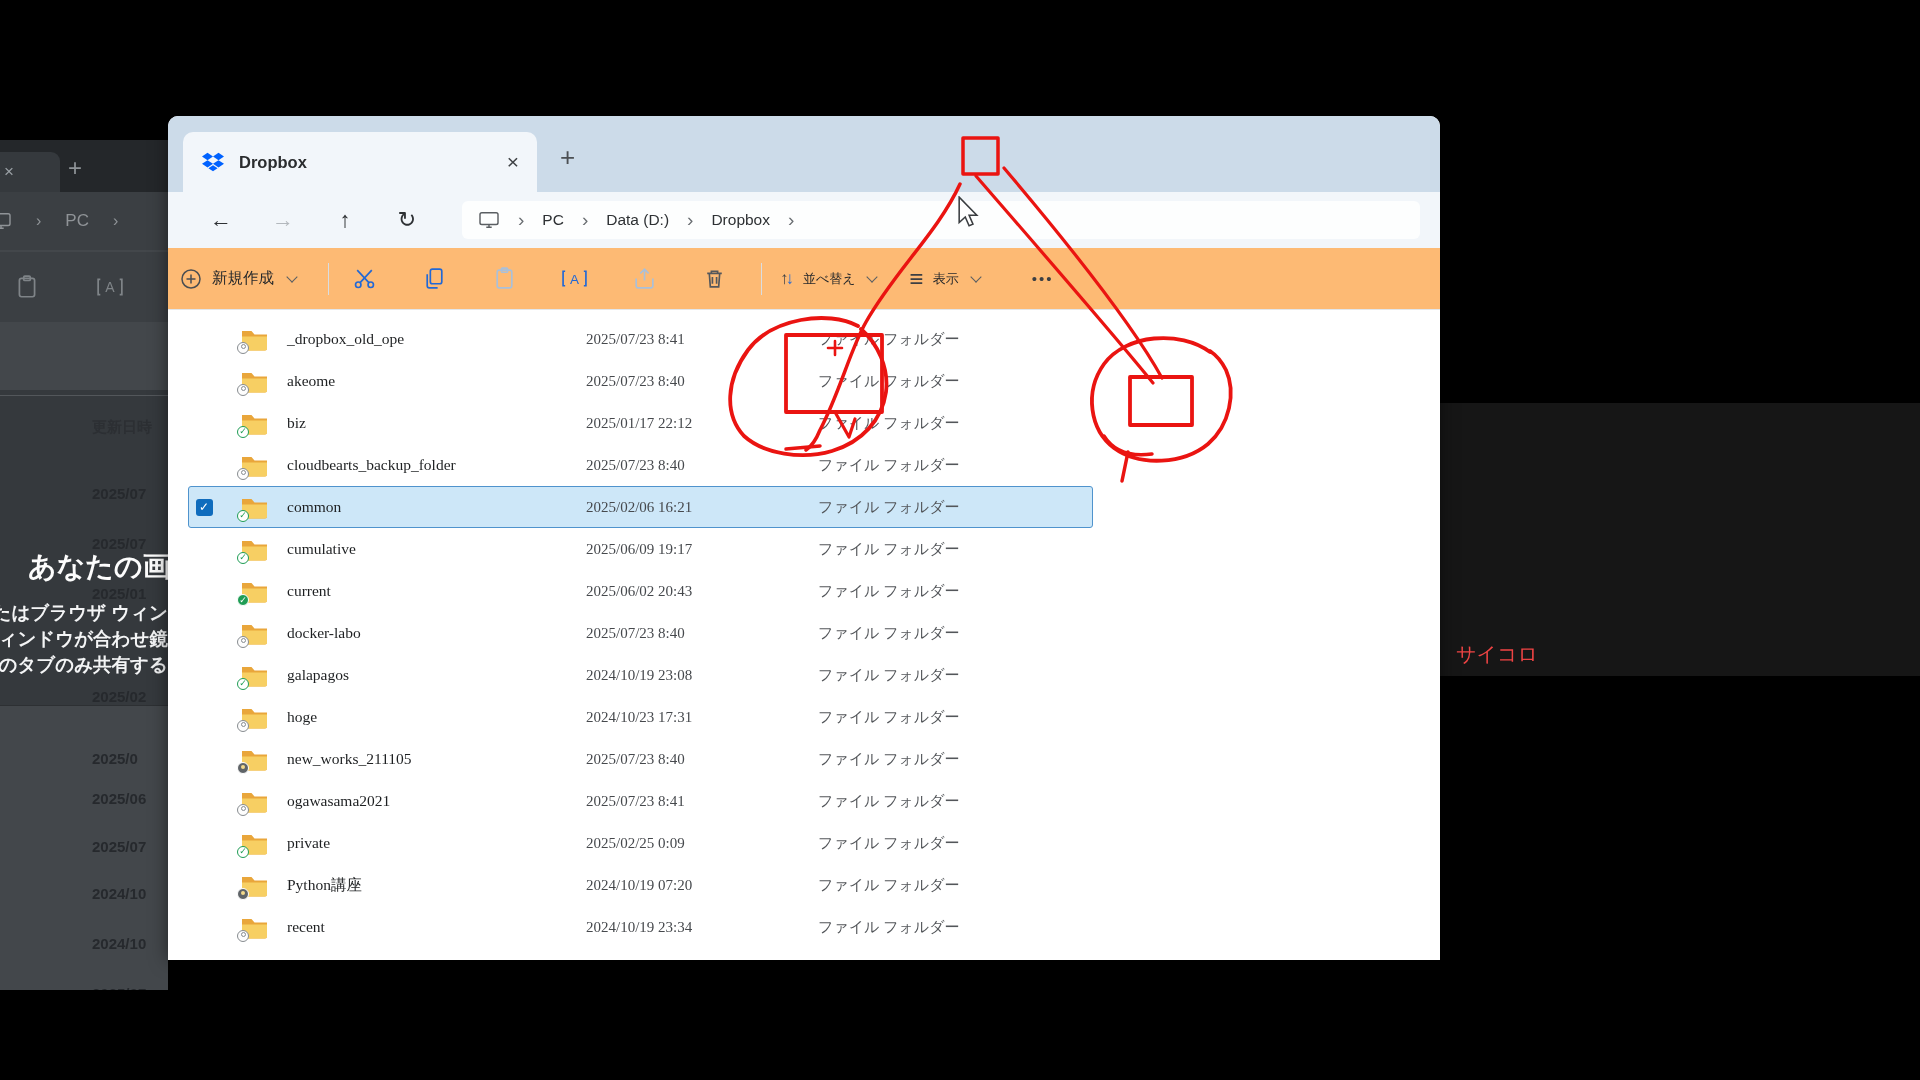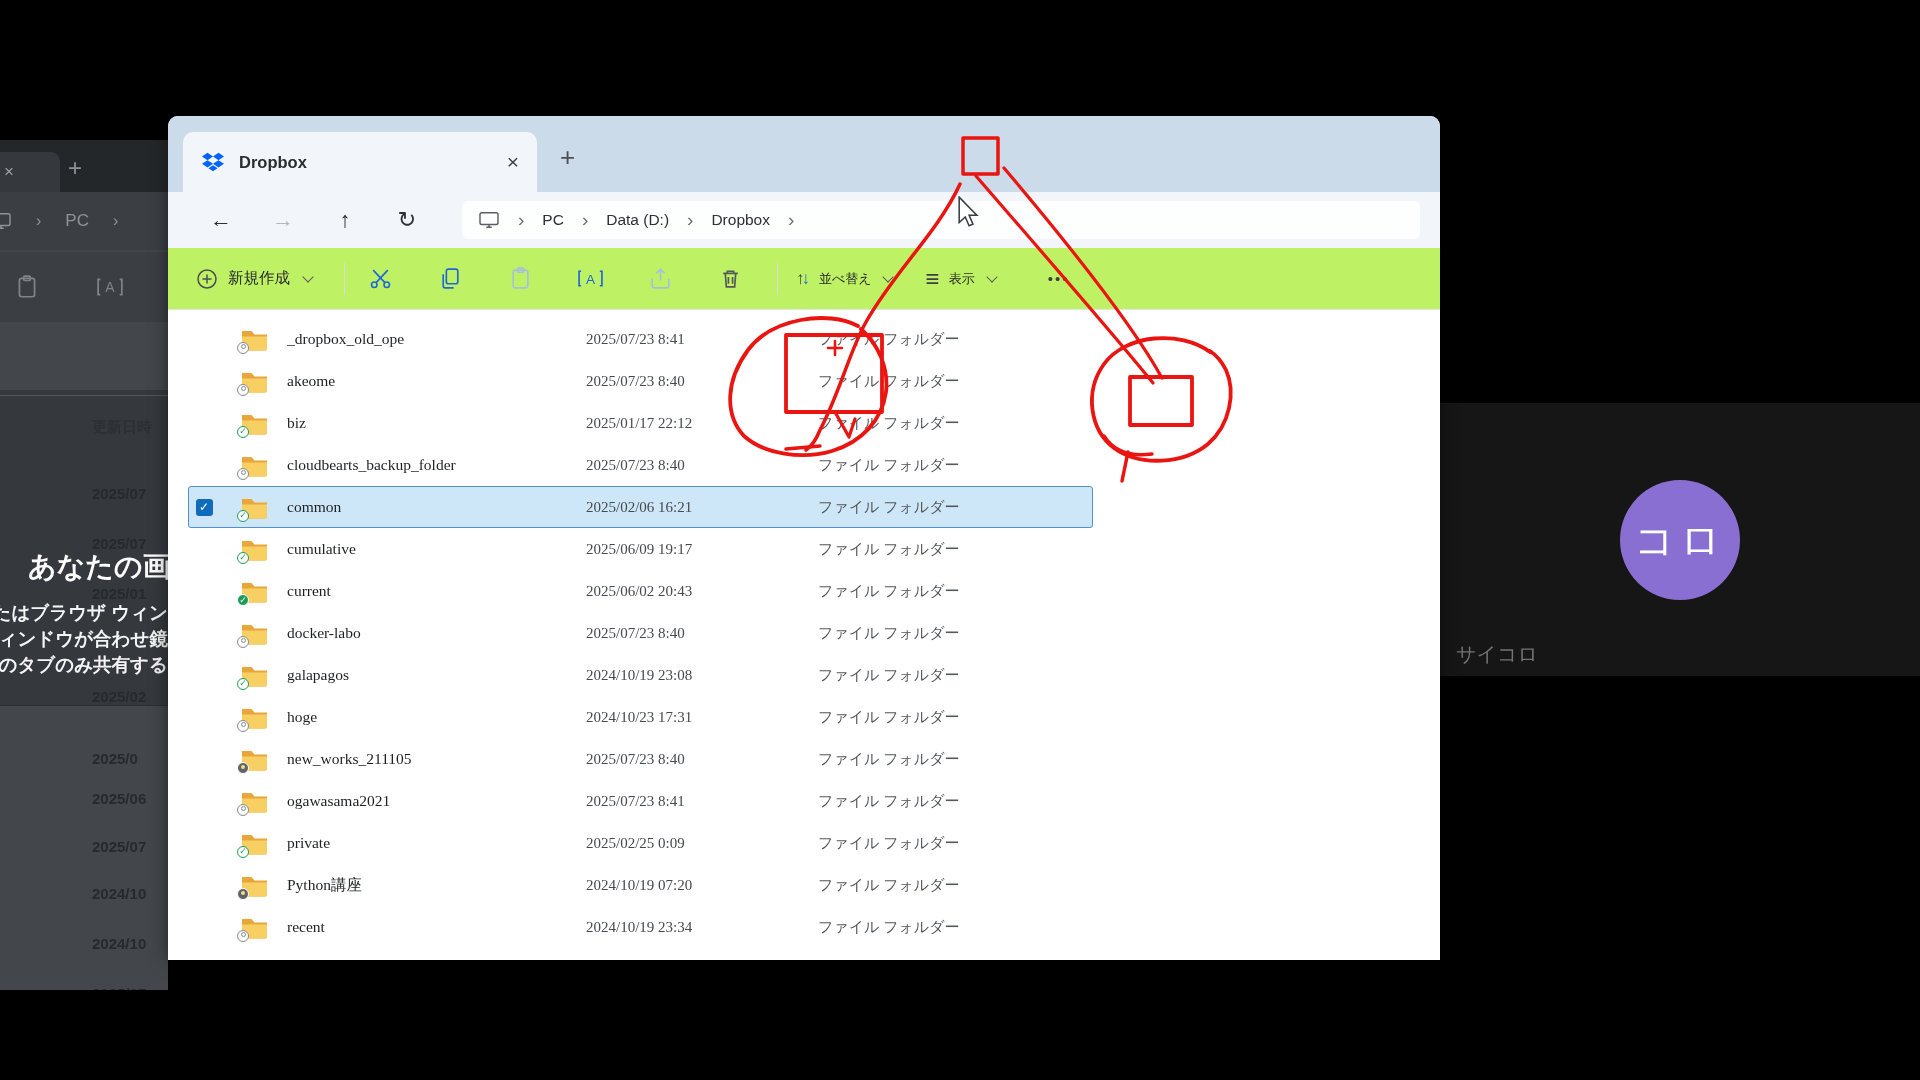--- a/index.html
+++ b/index.html
@@ -39,22 +39,22 @@
   #tab-label{font-size:16.5px;font-weight:bold;color:#2a2c2e;margin-left:14px;}
   #tab-close{margin-left:auto;font-size:21px;color:#3e4144;cursor:default;}
   #newtab-btn{position:absolute;left:392px;top:26px;font-size:26px;color:#4c5054;}
   #navrow{height:56px;background:#f2f6fa;display:flex;align-items:center;padding-left:22px;}
   .navbtn{width:62px;text-align:center;font-size:22px;color:#2e3134;}
   .navbtn.disabled{color:#b3b8bd;}
   #crumbbar{margin-left:24px;height:38px;width:958px;background:#fdfefe;border-radius:6px;
     display:flex;align-items:center;padding:0 16px;box-sizing:border-box;font-size:15.5px;color:#2e3134;}
   .crumb-sep{color:#6a6e72;font-size:19px;margin:0 18px;}
   .crumb-item{white-space:nowrap;}
-  #toolbar{height:62px;background:#bef264;border-bottom:1px solid #e2e6ea;display:flex;align-items:center;
-    padding-left:28px;box-sizing:border-box;}
+  #toolbar{height:62px;background:#fdba74;border-bottom:1px solid #e2e6ea;display:flex;align-items:center;
+    padding-left:12px;box-sizing:border-box;}
   .tb-sep{width:1px;height:32px;background:#d9dde1;}
   #new-btn{display:flex;align-items:center;gap:10px;width:148px;}
   #new-label{font-size:15.5px;color:#27292b;}
   .chev{width:7px;height:7px;border-right:1.7px solid #5a5e62;border-bottom:1.7px solid #5a5e62;
     transform:rotate(45deg);display:inline-block;margin-left:4px;margin-top:-3px;}
   .tb-icon{width:70px;display:flex;justify-content:center;align-items:center;}
   #sort-group{display:flex;align-items:center;margin-left:18px;gap:8px;}
   #sort-arrows{font-size:17px;letter-spacing:-3px;margin-right:4px;}
   #sort-arrows .up{color:#3c3f43;} #sort-arrows .dn{color:#2168d6;}
   #sort-label,#view-label{font-size:13px;color:#27292b;}
@@ -96,21 +96,21 @@
   .badge-people{background:#5f6468;border:1px solid #fff;}
   .badge-people::after{content:"";display:block;width:4.5px;height:4.5px;margin:2px auto 0;background:#f2d98b;border-radius:50%;}
   .cell-name{width:311px;font-size:15.5px;color:#1e2022;padding-left:12px;box-sizing:border-box;white-space:nowrap;}
   .cell-date{width:232px;font-size:15px;color:#46494d;}
   .cell-type{flex:1;font-size:15px;color:#53565a;}
 
   
   #video-tile{left:1440px;top:403px;width:480px;height:273px;background:#161616;z-index:1;}
   #avatar{position:absolute;left:180px;top:77px;width:120px;height:120px;border-radius:50%;background:#8a6fd2;
     display:flex;align-items:center;justify-content:center;color:#fff;font-size:40px;letter-spacing:5px;}
-  #participant-name{position:absolute;left:16px;bottom:8px;color:#737373;font-size:20px;}
+  #participant-name{position:absolute;left:16px;bottom:8px;color:#ef4444;font-size:20px;}
 
   
   #annotations{left:0;top:0;z-index:6;pointer-events:none;}
   #cursor{left:956px;top:196px;z-index:7;pointer-events:none;}
 </style>
 </head>
 <body>
 
 <div id="stage">
 
@@ -528,21 +528,20 @@
       </span>
     </div>
     <div class="cell-name">recent</div>
     <div class="cell-date">2024/10/19 23:34</div>
     <div class="cell-type">ファイル フォルダー</div>
   </div>
 </div>
   </div>
 
   <div id="video-tile" class="abs">
-    <div id="avatar" style="background: rgb(138, 111, 210);">コロ</div>
     <div id="participant-name">サイコロ</div>
   </div>
 
   <svg id="annotations" class="abs" width="1920" height="1080" viewBox="0 0 1920 1080" fill="none" stroke-linecap="round" stroke-linejoin="round">
     <path stroke-width="3.5" d="M963 138 h35 v36 h-35 Z" stroke="#ea1411"></path>
     <path stroke-width="3.2" d="M976 176 C1040 250 1110 330 1153 383" stroke="#ea1411"></path>
     <path stroke-width="3.2" d="M1004 168 C1065 240 1130 320 1162 378" stroke="#ea1411"></path>
     <path stroke-width="3.5" d="M960 184 C938 232 894 272 866 322 C850 350 840 392 820 430 C816 440 812 446 806 450" stroke="#ea1411"></path>
     <path stroke-width="3.5" d="M786 449 L820 446" stroke="#ea1411"></path>
     <path stroke-width="3.8" d="M858 326 C828 310 772 318 748 350 C726 380 724 414 744 436 C764 454 802 460 832 451 C862 442 882 420 886 392 C889 368 878 344 861 329" stroke="#ea1411"></path>

